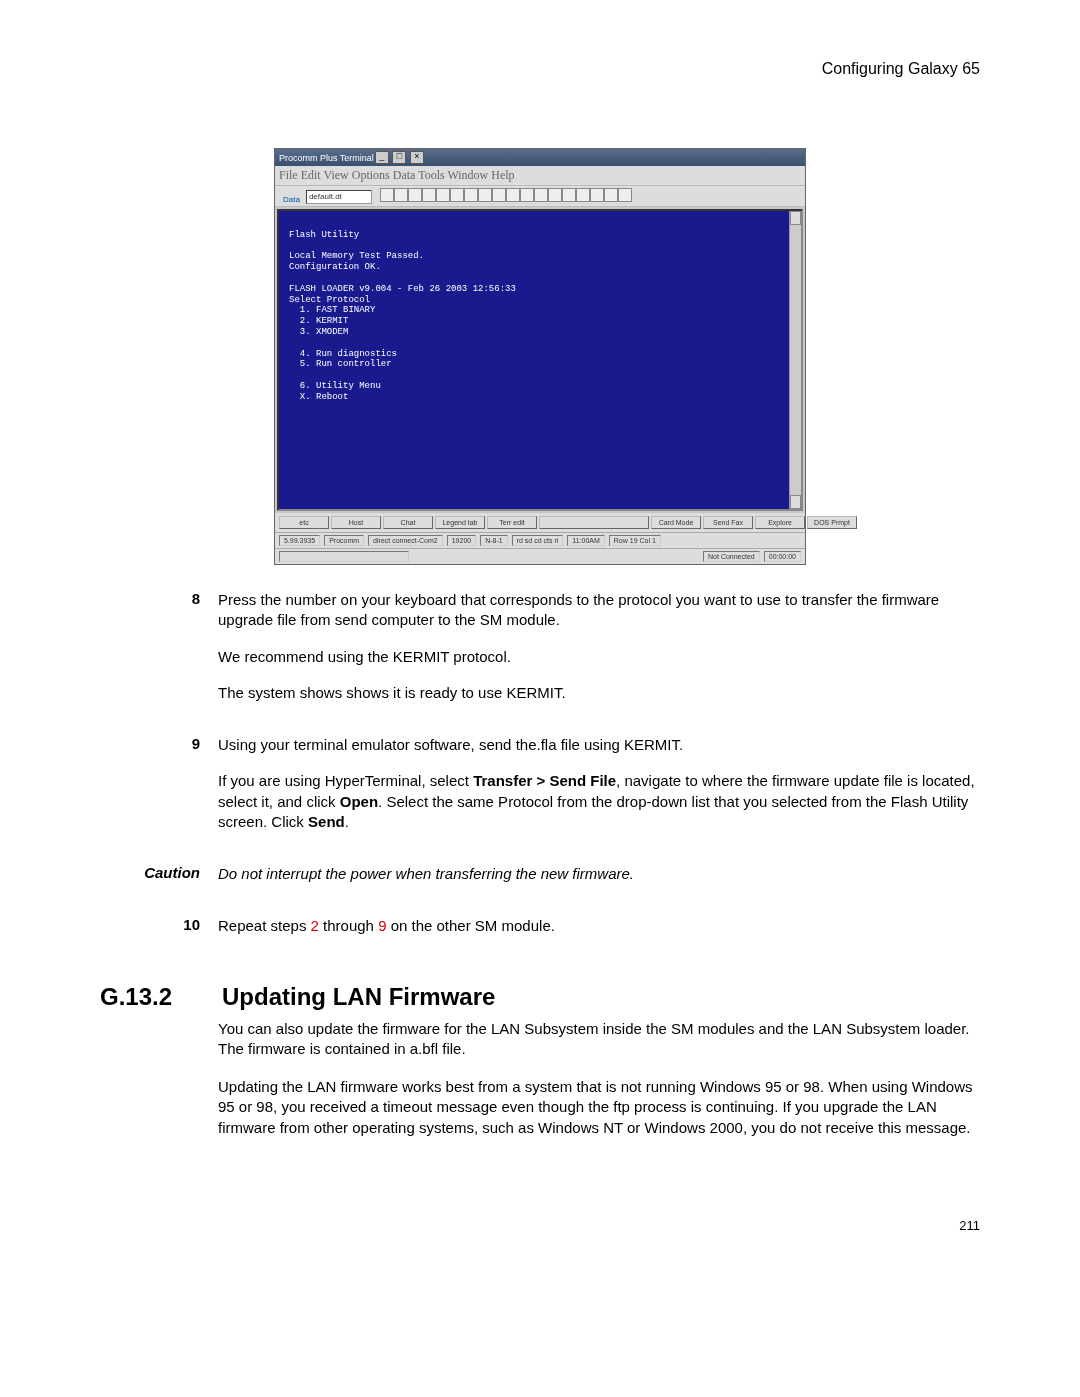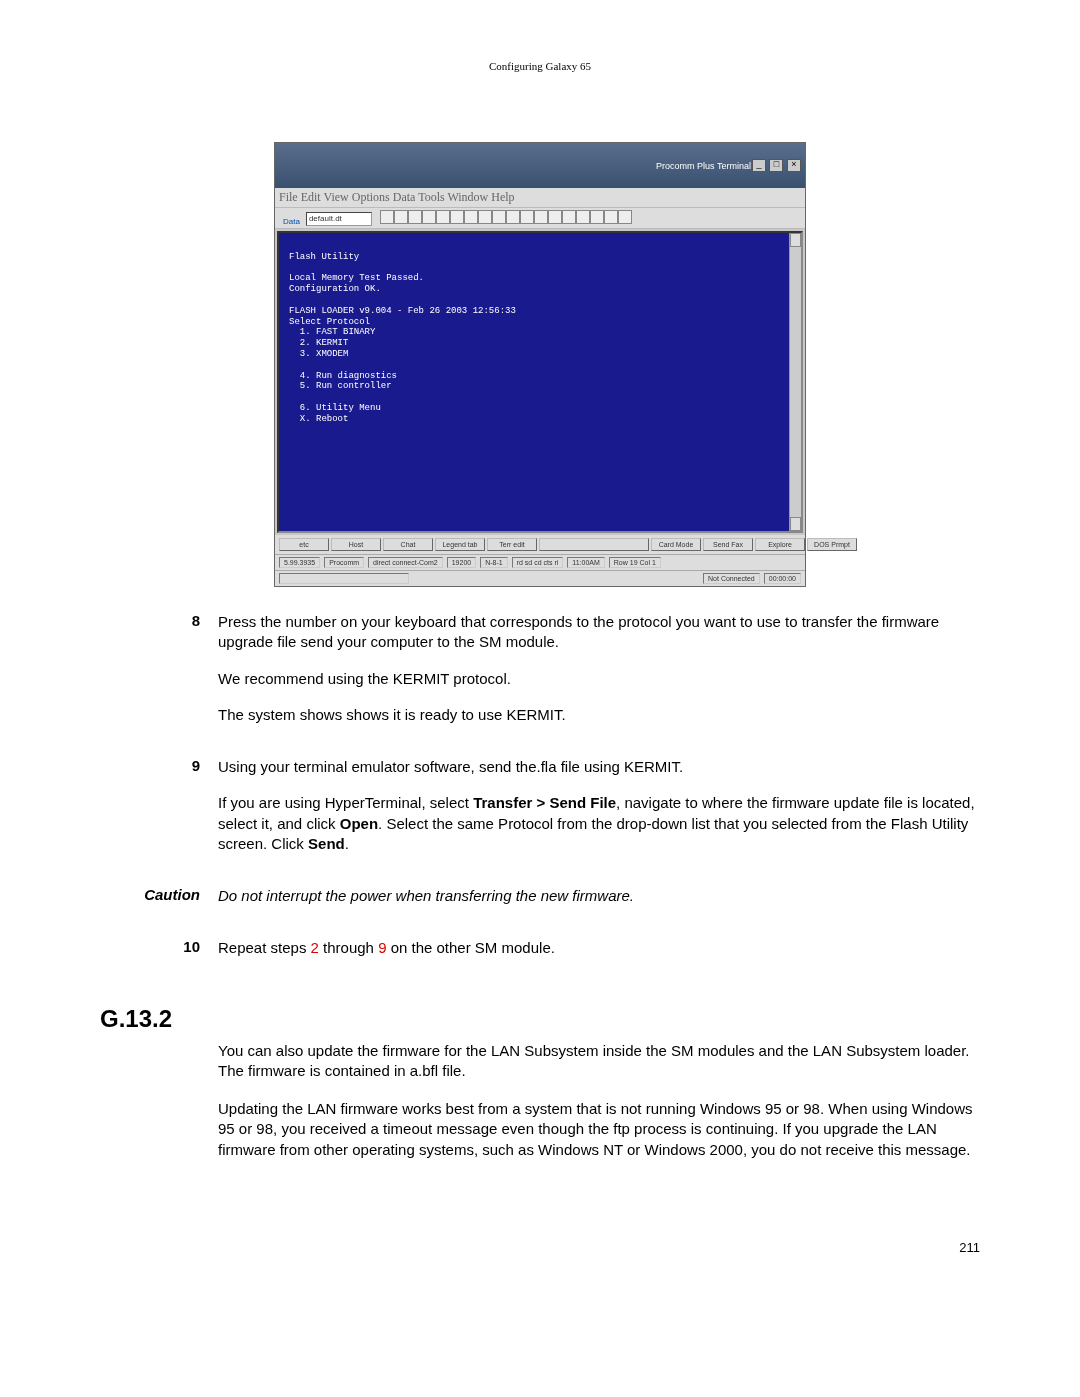--- a/index.html
+++ b/index.html
@@ -8,39 +8,38 @@
     font-family: Arial, Helvetica, sans-serif;
     font-size: 14px;
     color: #000;
     background: #fff;
     width: 1080px;
   }
   .page {
     padding: 60px 100px 50px 100px;
   }
   .header-right {
-    text-align: center;
-    font-size: 11px;
+    text-align: right;
+    font-size: 16px;
     margin-bottom: 70px;
-    font-family: Liberation Serif, serif;
   }
   .figure {
     margin: 0 auto 25px auto;
     width: 530px;
     border: 1px solid #666;
     background: #c8c8c8;
     font-family: "Courier New", monospace;
     font-size: 9px;
   }
   .fig-titlebar {
     background: linear-gradient(#5a6e8c,#39506f);
     color: #fff;
-    padding: 16px 4px;
+    padding: 2px 4px;
     display: flex;
-    justify-content: flex-end;
+    justify-content: flex-start;
     align-items: center;
     font-family: Tahoma, Arial, sans-serif;
     font-size: 9px;
   }
   .fig-titlebar .btns span {
     display: inline-block;
     width: 12px;
     height: 11px;
     background: #ccc;
     border: 1px solid #555;
@@ -264,21 +263,21 @@
       <span class="cell" style="min-width:120px"></span>
       <span class="spacer"></span>
       <span class="cell">Not Connected</span>
       <span class="cell">00:00:00</span>
     </div>
   </div>
 
   <div class="step">
     <div class="step-num">8</div>
     <div class="step-body">
-      <p>Press the number on your keyboard that corresponds to the protocol you want to use to transfer the firmware upgrade file send your computer to the SM module.</p>
+      <p>Press the number on your keyboard that corresponds to the protocol you want to use to transfer the firmware upgrade file from send computer to the SM module.</p>
       <p>We recommend using the KERMIT protocol.</p>
       <p>The system shows shows it is ready to use KERMIT.</p>
     </div>
   </div>
 
   <div class="step">
     <div class="step-num">9</div>
     <div class="step-body">
       <p>Using your terminal emulator software, send the.fla file using KERMIT.</p>
       <p>
@@ -298,20 +297,21 @@
     <div class="step-num">10</div>
     <div class="step-body">
       <p>
         <span>Repeat steps </span><span class="red">2</span><span> through </span><span class="red">9</span><span> on the other SM module.</span>
       </p>
     </div>
   </div>
 
   <h2 class="section">
     <span class="secnum">G.13.2</span>
+    <span>Updating LAN Firmware</span>
   </h2>
 
   <div class="body-para">You can also update the firmware for the LAN Subsystem inside the SM modules and the LAN Subsystem loader. The firmware is contained in a.bfl file.</div>
   <div class="body-para">
     <span>Updating the LAN firmware works best from a system that is </span><span class="ital">not</span><span> running Windows 95 or 98. When using Windows 95 or 98, you received a timeout message even though the ftp process is continuing. If you upgrade the LAN firmware from other operating systems, such as Windows NT or Windows 2000, you do not receive this message.</span>
   </div>
 
   <div class="footer">211</div>
 
 </div>

